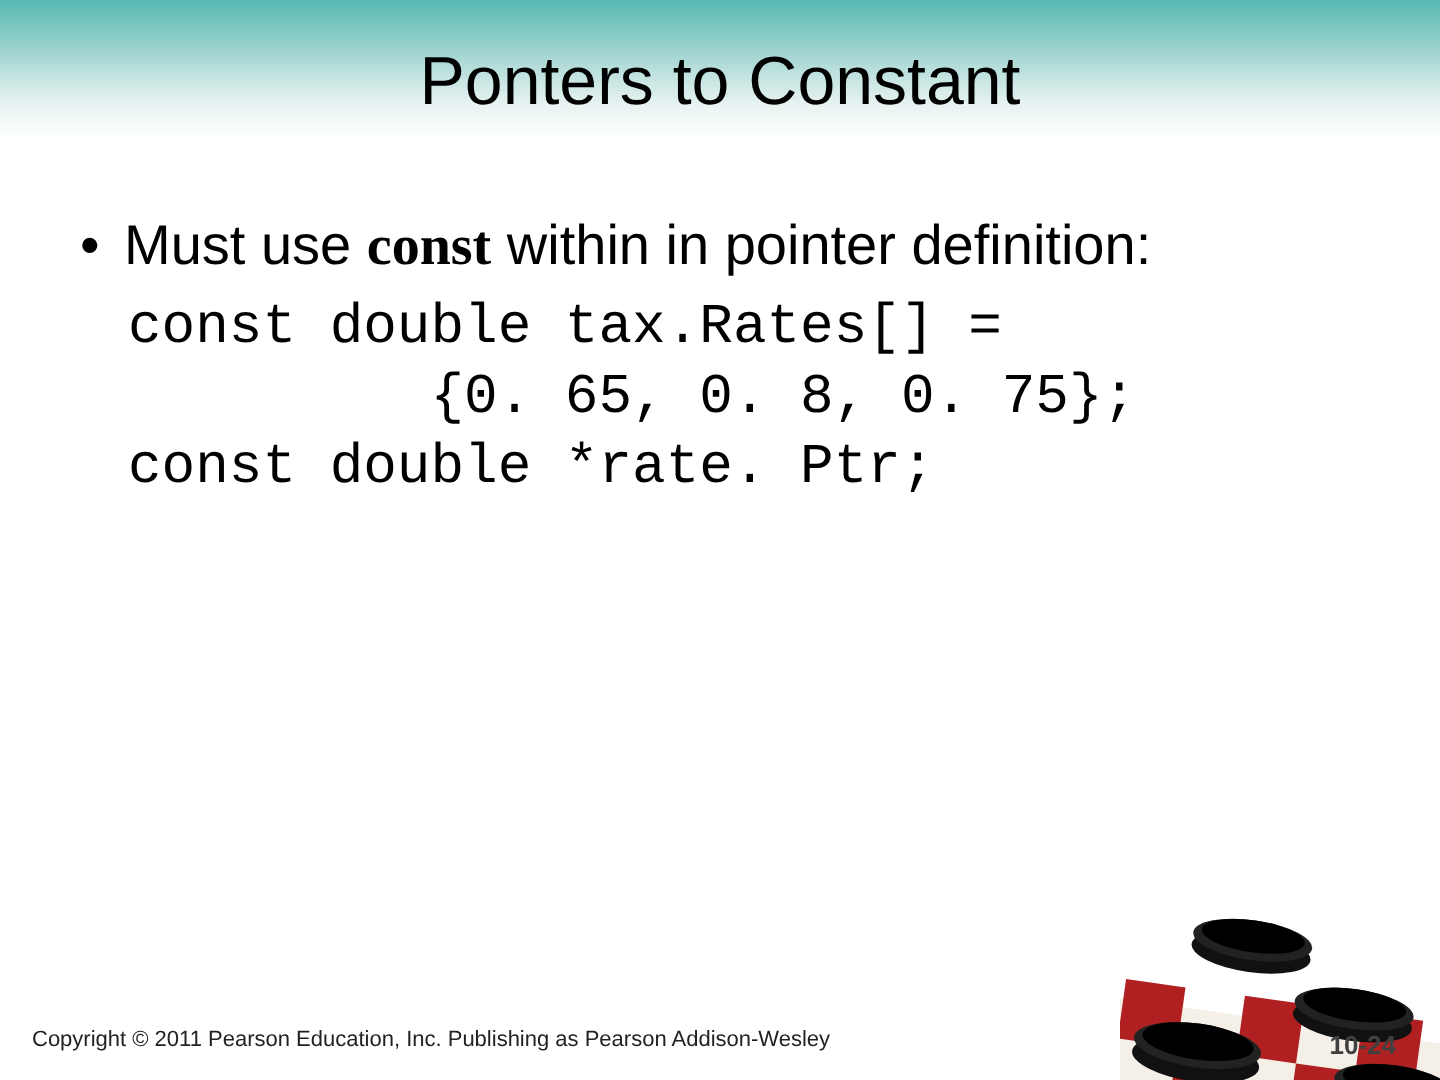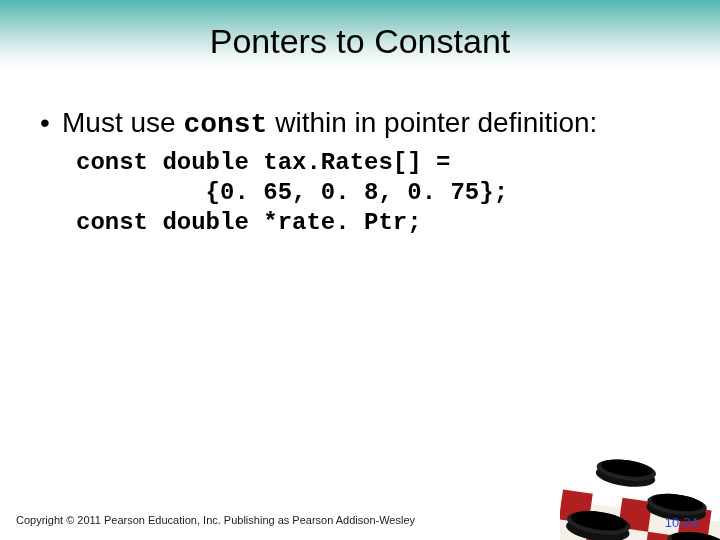--- a/index.html
+++ b/index.html
@@ -50,45 +50,45 @@
   .bullet-marker {
     display: inline-block;
     width: 22px;
     vertical-align: top;
   }
   .bullet-text {
     display: inline;
   }
   .code-block {
     font-family: "Courier New", Courier, monospace;
-    font-size: 24px;
-    font-weight: bold;
+    font-size: 28px;
+    font-weight: normal;
     line-height: 1.25;
     color: #000;
-    margin: 6px 0 10px 36px;
+    margin: 6px 0 10px 24px;
     white-space: pre;
   }
   .mono {
-    font-family: Liberation Mono, monospace;
+    font-family: Liberation Serif, serif;
     font-weight: bold;
   }
   .copyright {
     position: absolute;
     bottom: 14px;
     left: 16px;
     font-size: 11px;
     color: #222;
   }
   .slide-num {
     position: absolute;
     bottom: 10px;
     right: 22px;
     font-size: 13px;
-    color: #1d4ed8;
-    font-weight: 400;
+    color: #404040;
+    font-weight: 700;
     z-index: 5;
   }
   .corner-art {
     position: absolute;
     bottom: 0;
     right: 0;
     width: 160px;
     height: 110px;
     overflow: hidden;
   }

